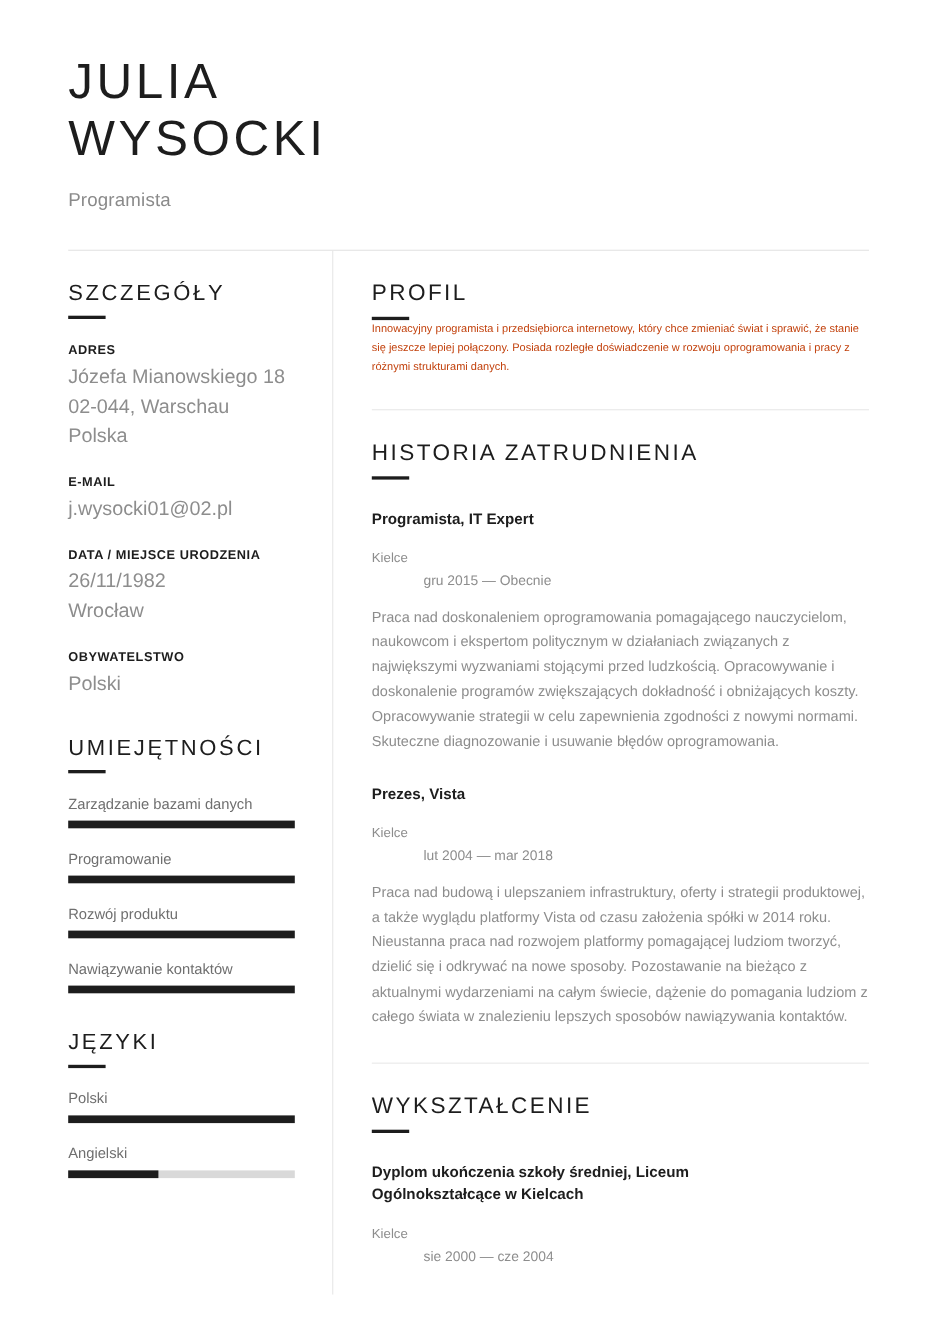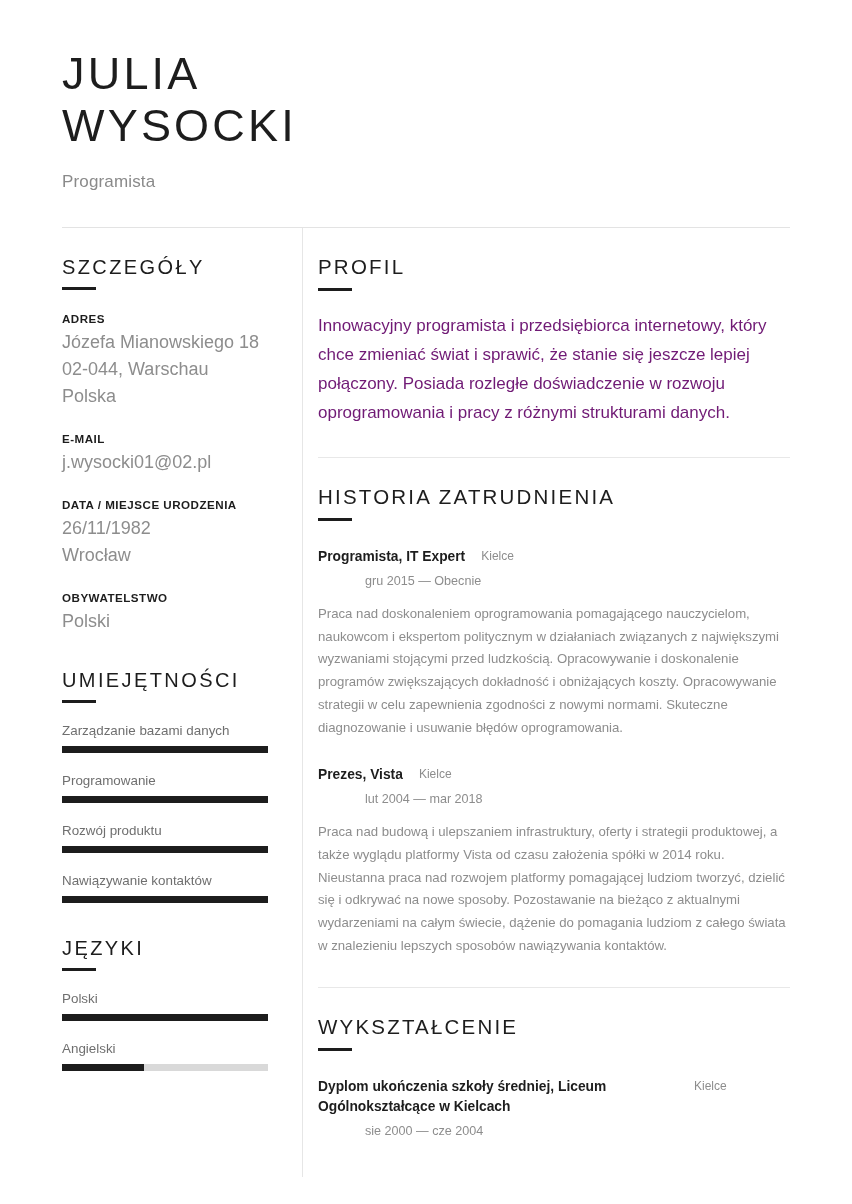--- a/index.html
+++ b/index.html
@@ -67,21 +67,21 @@
     align-items: flex-start;
   }
   .col-left {
     width: 302px;
     box-sizing: border-box;
     padding: 28px 34px 0 62px;
   }
   .col-right {
     flex: 1;
     box-sizing: border-box;
-    padding: 28px 62px 0 16px;
+    padding: 28px 62px 0 36px;
   }
 
   
   .section-head {
     font-size: 20px;
     letter-spacing: 2.4px;
     color: #1d1d1d;
     text-transform: uppercase;
     font-weight: 400;
     line-height: 1.1;
@@ -132,37 +132,38 @@
     height: 7px;
     background: #d9d9d9;
   }
   .bar-fill {
     height: 7px;
     background: #1d1d1d;
   }
 
   
   .body-text {
-    font-size: 17px;
+    font-size: 10px;
     line-height: 1.72;
-    color: #701a75;
-    margin-top: 20px;
+    color: #c2410c;
   }
   .hr-light {
     height: 1px;
     background: #e8e8e8;
     margin: 30px 0 0 0;
   }
   .entry {
     margin-top: 26px;
   }
   .entry-head {
     display: flex;
     align-items: flex-start;
+    justify-content: space-between;
     gap: 16px;
+    flex-direction: column;
   }
   .entry-title {
     font-size: 13.8px;
     font-weight: 700;
     color: #1d1d1d;
     line-height: 1.45;
     max-width: 360px;
   }
   .entry-location {
     font-size: 12px;

